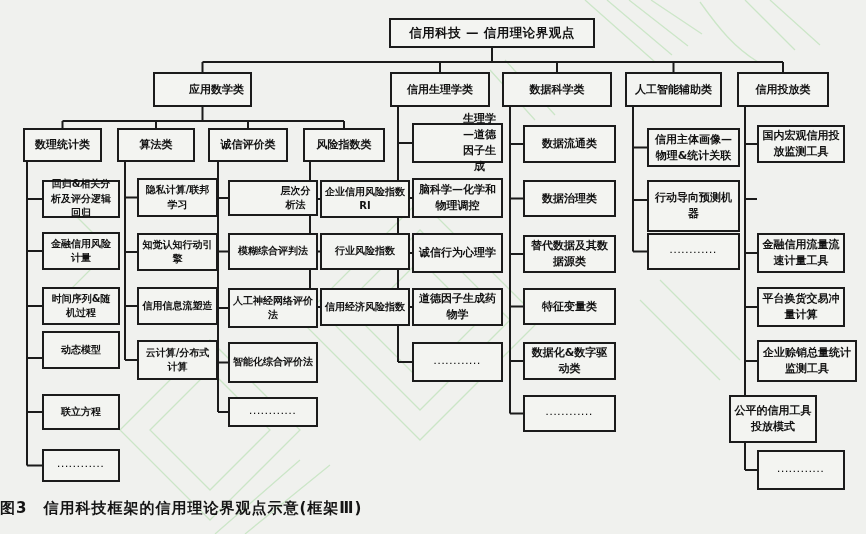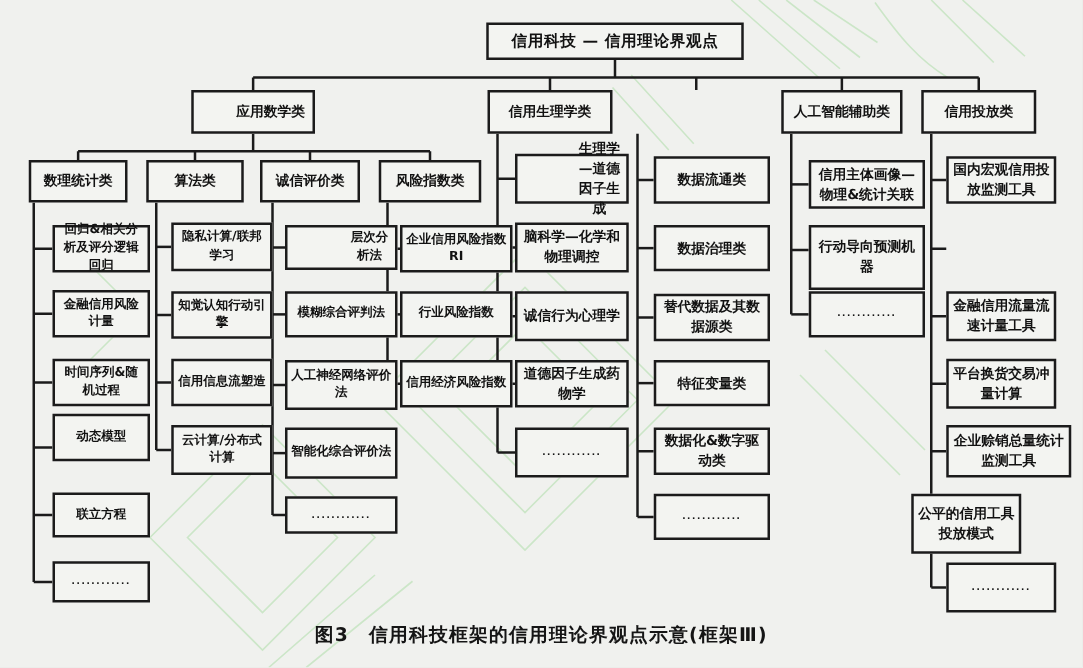--- a/index.html
+++ b/index.html
@@ -22,21 +22,21 @@
     border:2px solid var(--line);color:var(--text);
     font-weight:bold;line-height:1.45;word-break:break-all;
     padding:1px 3px;
   }
   .lv0{font-size:12.5px;border-width:2.5px;letter-spacing:.5px;padding:1px 6px;}
   .lv1{font-size:11px;}
   .lv2{font-size:11px;}
   .lv3{font-size:10px;}
   .dots{font-size:7px;letter-spacing:1.3px;overflow:hidden;}
   #caption{
-    position:absolute;left:0;right:0;top:499px;text-align:center;
+    position:absolute;left:0;right:0;top:499px;text-align:left;
     font-weight:bold;font-size:15px;color:#151515;letter-spacing:1px;
   }
 </style>
 </head>
 <body>
 
 <div id="stage">
 
   <svg id="watermark" width="866" height="534">
     <g fill="none" stroke="#a8dba2" stroke-width="1.3" opacity="0.5">
@@ -142,20 +142,21 @@
       <div class="node lv2" style="left: 303px; top: 128px; width: 82px; height: 34px;">风险指数类</div>
       <div class="node lv3" style="left: 320px; top: 180px; width: 90px; height: 38px;">企业信用风险指数RI</div>
       <div class="node lv3" style="left: 320px; top: 233px; width: 90px; height: 37px;">行业风险指数</div>
       <div class="node lv3" style="left: 320px; top: 288px; width: 90px; height: 38px;">信用经济风险指数</div>
       <div class="node lv1" style="left: 390px; top: 72px; width: 100px; height: 35px;">信用生理学类</div>
       <div class="node lv2" style="left: 412px; top: 123px; width: 91px; height: 40px; padding-left: 47px;">生理学—道德因子生成</div>
       <div class="node lv2" style="left: 412px; top: 178px; width: 91px; height: 40px;">脑科学—化学和物理调控</div>
       <div class="node lv2" style="left: 412px; top: 233px; width: 91px; height: 40px;">诚信行为心理学</div>
       <div class="node lv2" style="left: 412px; top: 288px; width: 91px; height: 38px;">道德因子生成药物学</div>
       <div class="node lv2 dots" style="left: 412px; top: 342px; width: 91px; height: 40px;">............</div>
+      <div class="node lv1" style="left: 502px; top: 72px; width: 110px; height: 35px;">数据科学类</div>
       <div class="node lv2" style="left: 523px; top: 125px; width: 93px; height: 38px;">数据流通类</div>
       <div class="node lv2" style="left: 523px; top: 180px; width: 93px; height: 37px;">数据治理类</div>
       <div class="node lv2" style="left: 523px; top: 235px; width: 93px; height: 38px;">替代数据及其数据源类</div>
       <div class="node lv2" style="left: 523px; top: 288px; width: 93px; height: 37px;">特征变量类</div>
       <div class="node lv2" style="left: 523px; top: 342px; width: 93px; height: 38px;">数据化&amp;数字驱动类</div>
       <div class="node lv2 dots" style="left: 523px; top: 395px; width: 93px; height: 37px;">............</div>
       <div class="node lv1" style="left: 625px; top: 72px; width: 97px; height: 35px;">人工智能辅助类</div>
       <div class="node lv2" style="left: 647px; top: 128px; width: 93px; height: 39px;">信用主体画像—物理&amp;统计关联</div>
       <div class="node lv2" style="left: 647px; top: 180px; width: 93px; height: 52px;">行动导向预测机器</div>
       <div class="node lv2 dots" style="left: 647px; top: 233px; width: 93px; height: 37px;">............</div>

